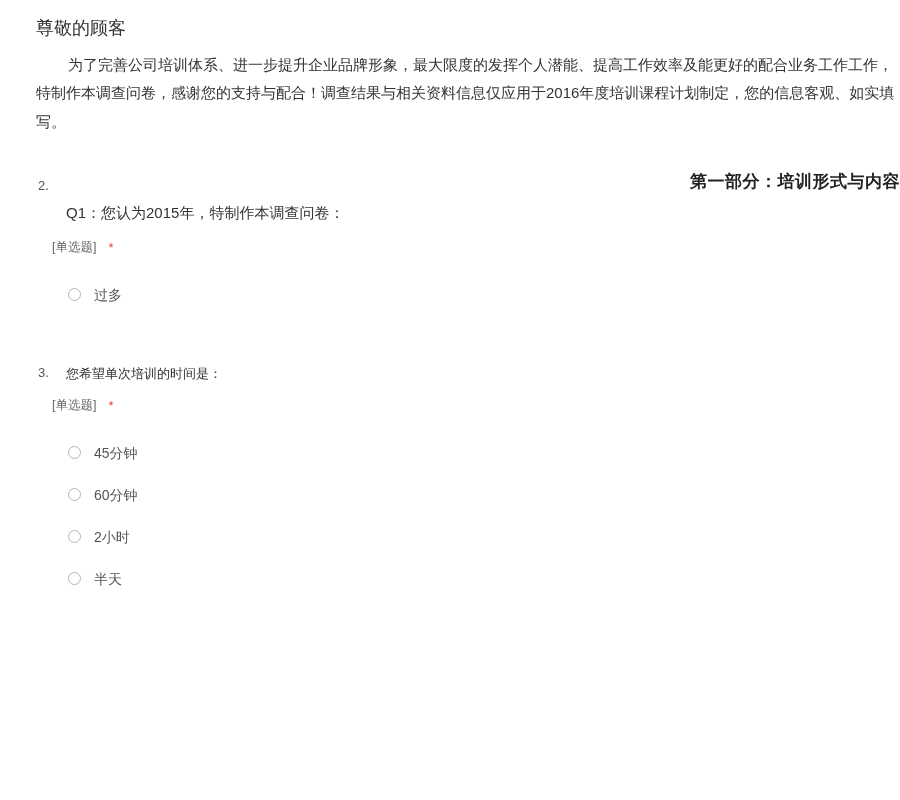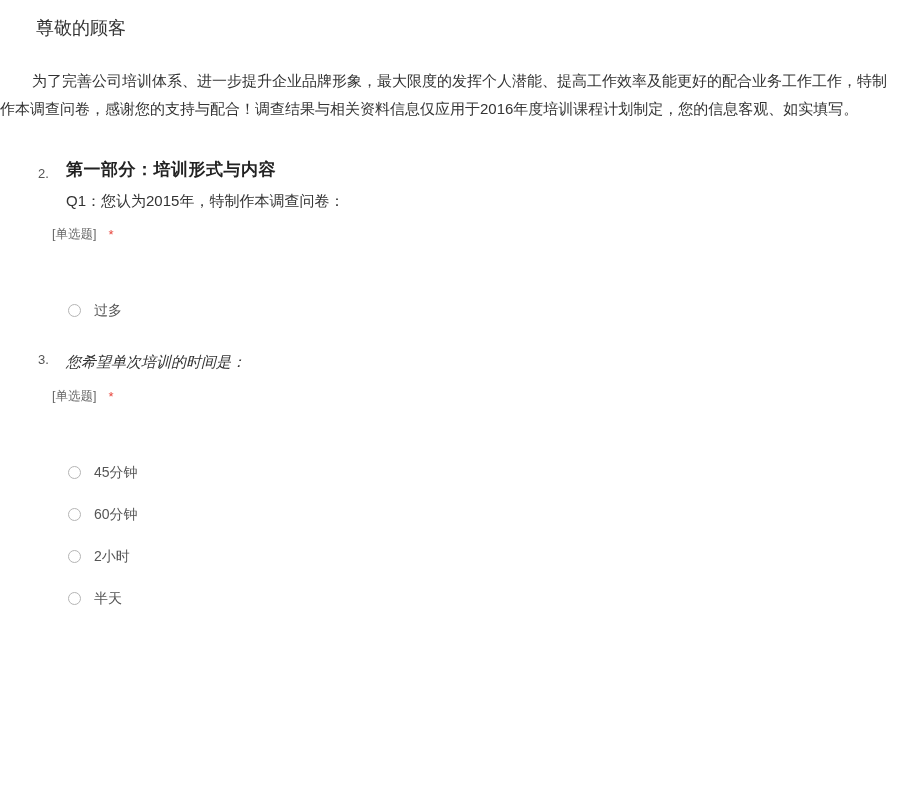--- a/index.html
+++ b/index.html
@@ -30,22 +30,23 @@
   .intro-greeting {
     font-size: 18px;
     color: #333;
     line-height: 1.6;
     padding-left: 36px;
   }
   .intro-body {
     font-size: 15px;
     color: #333;
     line-height: 1.9;
+    padding-left: 36px;
     padding-right: 0;
-    margin-top: 24px;
+    margin-top: 8px;
     white-space: pre-wrap;
     width: 900px;
     box-sizing: border-box;
   }
   .intro-body .indent {
     display: inline-block;
     width: 32px;
   }
 
   
@@ -64,50 +65,50 @@
   .q-block.q2 .q-num { left: 38px; top: 8px; }
   .q-block.q3 .q-num { left: 38px; top: 1px; }
 
   .section-title {
     font-size: 17px;
     font-weight: bold;
     color: #222;
     margin: 0 0 0 26px;
     line-height: 1.4;
     letter-spacing: 0.5px;
+    text-align: right;
   }
   .q-title {
     font-size: 15px;
     color: #333;
     margin: 8px 0 0 26px;
     line-height: 1.5;
   }
   .q-title.standalone {
     margin-top: 4px;
-    font-size: 15px;
-    font-style: italic;
+    font-size: 13px;
   }
   .q-meta {
     margin: 14px 0 0 12px;
     font-size: 12.5px;
     color: #666;
   }
   .q-meta .req {
     color: #e8453c;
     margin-left: 12px;
     font-size: 13px;
     vertical-align: -1px;
   }
 
   .options {
     margin: 32px 0 0 28px;
   }
   .option {
     display: flex;
-    align-items: flex-end;
+    align-items: flex-start;
     height: 42px;
     font-size: 14px;
     color: #555;
     cursor: pointer;
   }
   .radio {
     width: 13px;
     height: 13px;
     border: 1px solid #b5b5b5;
     border-radius: 50%;

